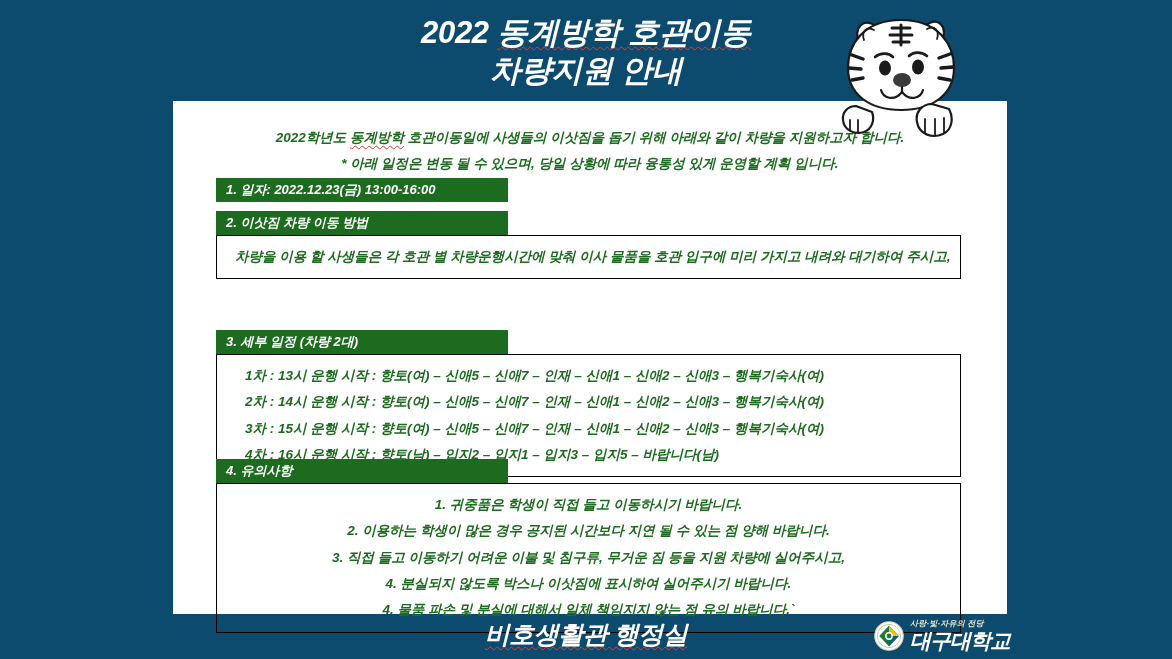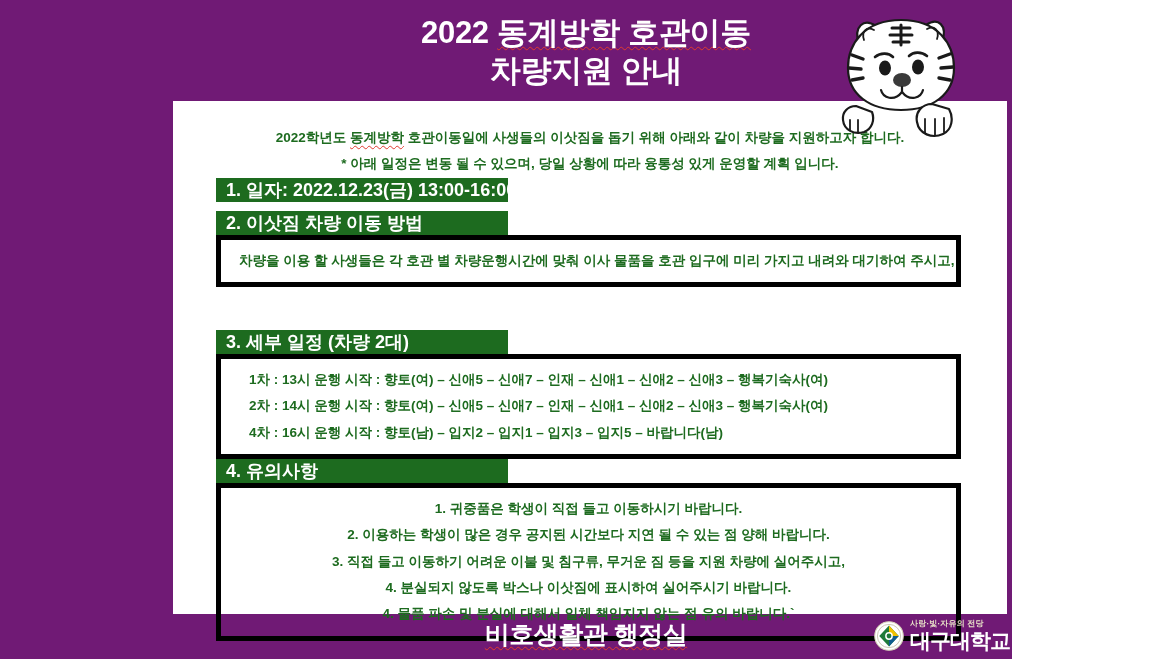--- a/index.html
+++ b/index.html
@@ -5,24 +5,25 @@
   html, body {
     margin: 0;
     padding: 0;
     background: #ffffff;
   }
   body {
     font-family: "Liberation Sans", "DejaVu Sans", sans-serif;
   }
   #poster {
     position: relative;
-    width: 1012px;
+    width: 1172px;
     height: 659px;
-    background: #701a75;
+    background: #0c4a6e;
     overflow: hidden;
+    font-style: italic;
   }
 
   
   .title-block {
     position: absolute;
     left: 0;
     top: 14px;
     width: 1172px;
     text-align: center;
     color: #ffffff;
@@ -83,30 +84,30 @@
   .section {
     position: absolute;
     left: 43px;
     width: 745px;
   }
   .sec-head {
     width: 292px;
     height: 24px;
     background: #1d6b1f;
     color: #ffffff;
-    font-size: 18px;
+    font-size: 13px;
     font-weight: bold;
     line-height: 24px;
     padding-left: 10px;
     box-sizing: border-box;
     white-space: nowrap;
     overflow: visible;
   }
   .sec-body {
-    border: 5px solid #000000;
+    border: 1px solid #000000;
     box-sizing: border-box;
     color: #1d6b1f;
     font-size: 13.5px;
     font-weight: bold;
     line-height: 1.95;
     padding: 8px 18px;
   }
   .sec-body.centered { text-align: center; }
   .sec-body.leftpad { padding-left: 28px; }
   .sec-body div { white-space: nowrap; }
@@ -250,20 +251,21 @@
       <div class="sec-body centered">
         <div>차량을 이용 할 사생들은 각 호관 별 차량운행시간에 맞춰 이사 물품을 호관 입구에 미리 가지고 내려와 대기하여 주시고,</div>
       </div>
     </div>
 
     <div class="section" id="section-sched">
       <div class="sec-head">3. 세부 일정 (차량 2대)</div>
       <div class="sec-body leftpad">
         <div>1차 : 13시 운행 시작 : 향토(여) – 신애5 – 신애7 – 인재 – 신애1 – 신애2 – 신애3 – 행복기숙사(여)</div>
         <div>2차 : 14시 운행 시작 : 향토(여) – 신애5 – 신애7 – 인재 – 신애1 – 신애2 – 신애3 – 행복기숙사(여)</div>
+        <div>3차 : 15시 운행 시작 : 향토(여) – 신애5 – 신애7 – 인재 – 신애1 – 신애2 – 신애3 – 행복기숙사(여)</div>
         <div>4차 : 16시 운행 시작 : 향토(남) – 입지2 – 입지1 – 입지3 – 입지5 – 바랍니다(남)</div>
       </div>
     </div>
 
     <div class="section" id="section-notes">
       <div class="sec-head">4. 유의사항</div>
       <div class="sec-body centered">
         <div>1.   귀중품은 학생이 직접 들고 이동하시기 바랍니다.</div>
         <div>2.   이용하는 학생이 많은 경우  공지된 시간보다 지연 될 수 있는 점 양해 바랍니다.</div>
         <div>3.   직접 들고 이동하기 어려운 이불 및 침구류, 무거운 짐 등을 지원 차량에 실어주시고,</div>

